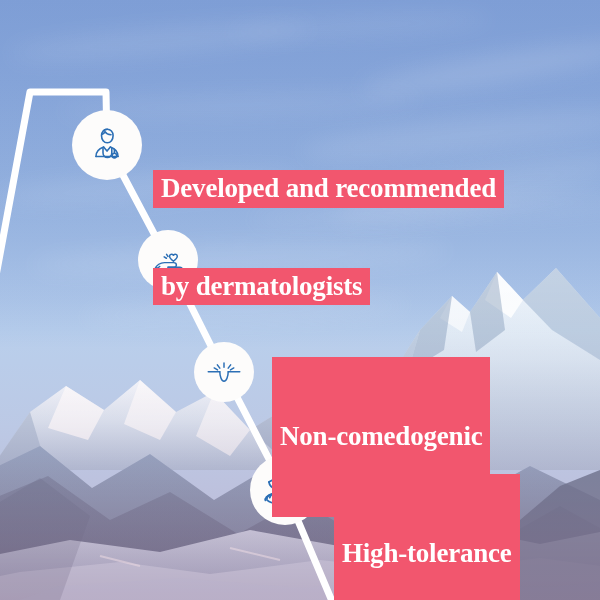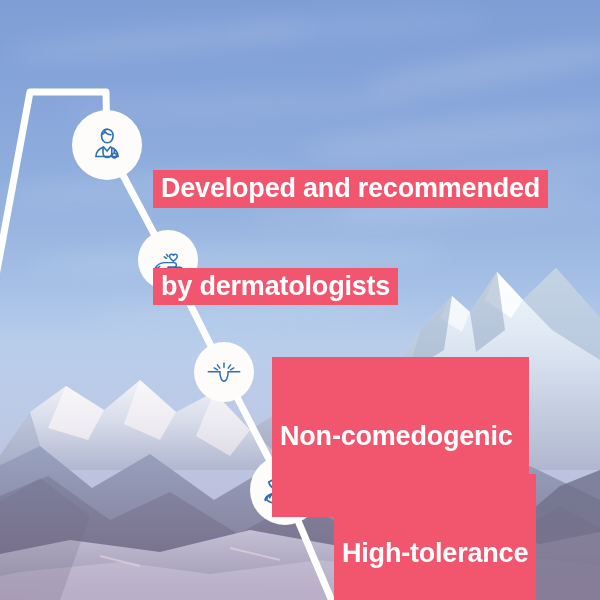--- a/index.html
+++ b/index.html
@@ -5,21 +5,21 @@
   html, body {
     margin: 0;
     padding: 0;
     background: #0b0b0b;
   }
   #stage {
     position: relative;
     width: 600px;
     height: 600px;
     overflow: hidden;
-    font-family: Liberation Sans, sans-serif;
+    font-family: Liberation Serif, serif;
     background: #f0abfc;
   }
 
   
   .bg-layer { position: absolute; inset: 0; }
 
   
   .sky {
     background:
       linear-gradient(to bottom,
@@ -85,21 +85,21 @@
     background: #f2566e;
     color: #ffffff;
     font-weight: bold;
     letter-spacing: -0.2px;
     line-height: 1.12;
     white-space: pre;
   }
   .banner span { display: block; }
   .b1 { left: 153px; top: 110px; font-size: 27px; padding: 4px 8px 5px 8px; }
   .b2 { left: 210px; top: 243px; font-size: 27px; padding: 4px 8px 5px 8px; }
-  .b3 { left: 272px; top: 357px; font-size: 27px; padding: 4px 16px 5px 8px; }
+  .b3 { left: 272px; top: 357px; font-size: 27px; padding: 4px 8px 5px 8px; }
   .b4 { left: 334px; top: 474px; font-size: 27px; padding: 4px 8px 5px 8px; }
 
   
   .b1 { background: transparent; padding: 0; }
   .b1 span {
     background: #f2566e;
     padding: 3px 8px 4px 8px;
     width: max-content;
   }
 </style>

